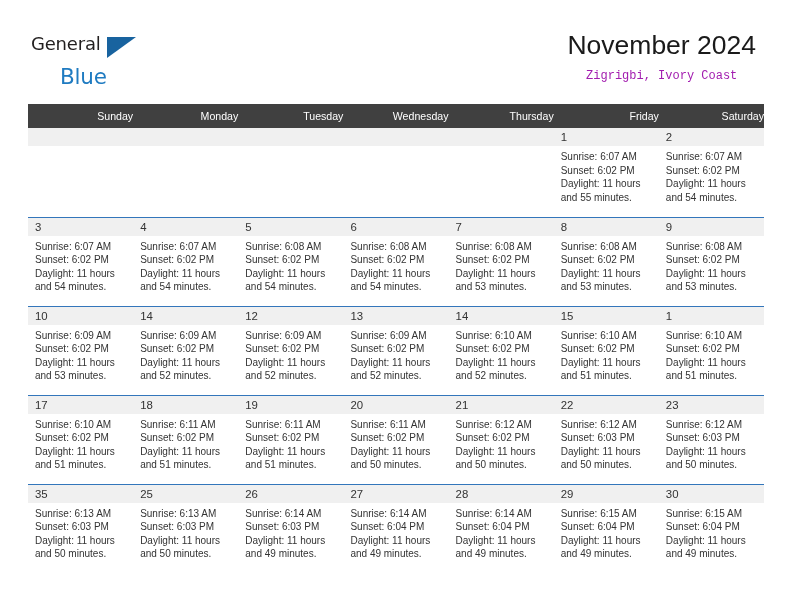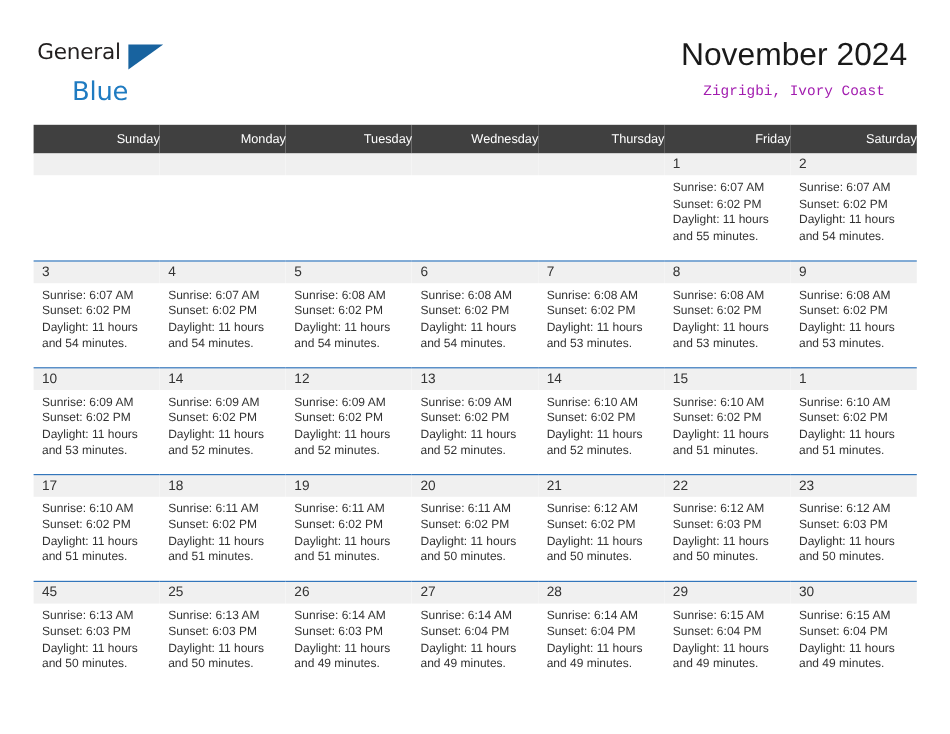--- a/index.html
+++ b/index.html
@@ -462,21 +462,21 @@
                 <div>Sunset: 6:03 PM</div>
                 <div>Daylight: 11 hours</div>
                 <div>and 50 minutes.</div>
               </div>
             </div>
           </td>
         </tr>
         <tr class="week-row">
           <td>
             <div class="cell-inner">
-              <div class="daynum-band">45</div>
+              <div class="daynum-band">35</div>
               <div class="cell-lines">
                 <div>Sunrise: 6:13 AM</div>
                 <div>Sunset: 6:03 PM</div>
                 <div>Daylight: 11 hours</div>
                 <div>and 50 minutes.</div>
               </div>
             </div>
           </td>
           <td>
             <div class="cell-inner">

